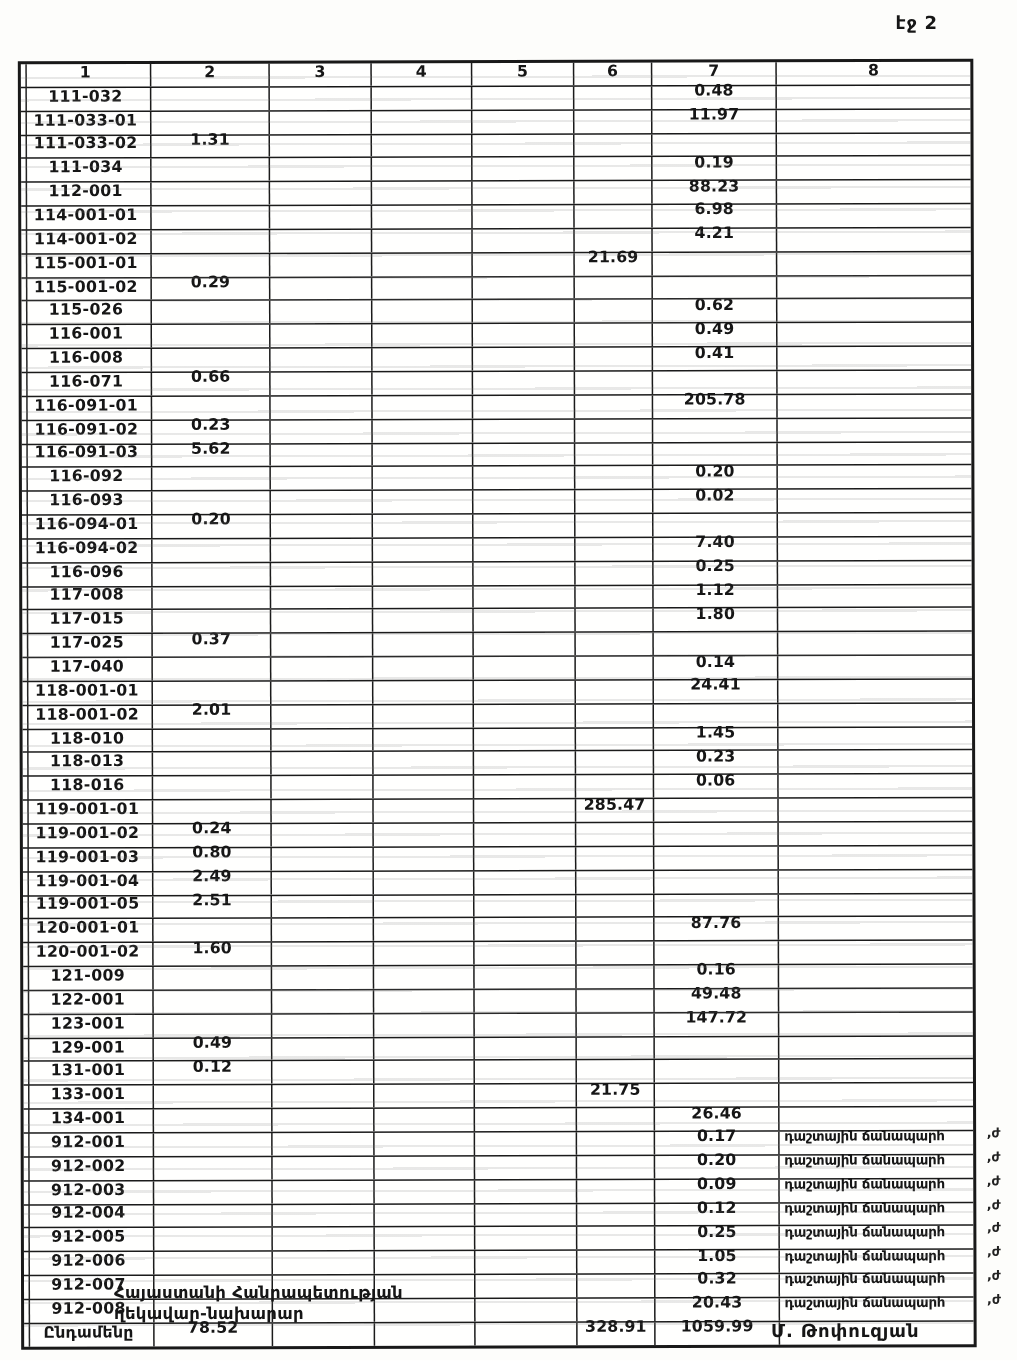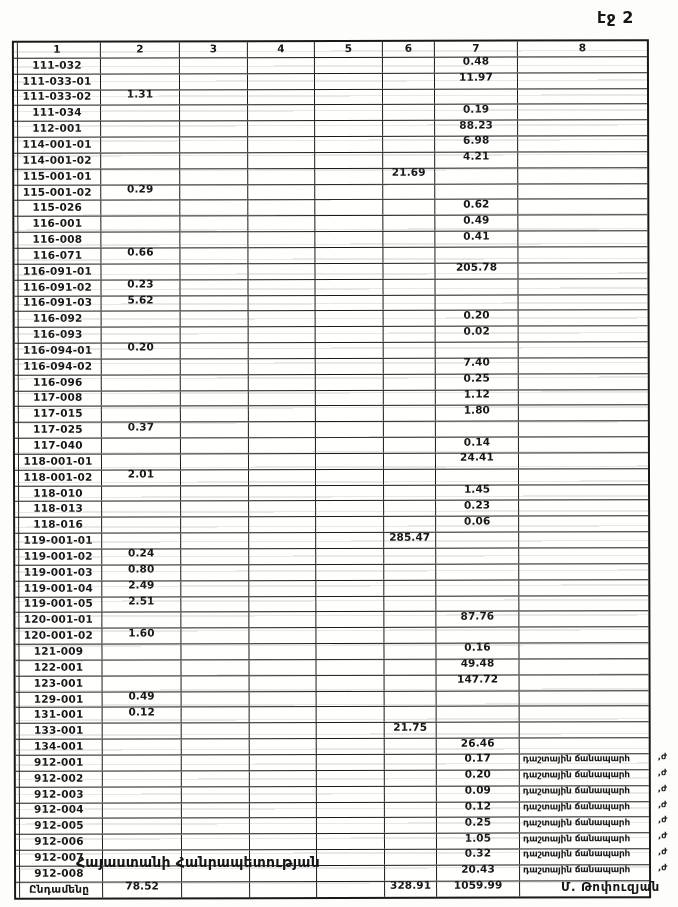--- a/index.html
+++ b/index.html
@@ -6,21 +6,21 @@
   .page{
     position:relative;
     width:678px;height:907px;
     background:#fdfdfb;
     font-family:"DejaVu Sans","Liberation Sans",sans-serif;
     color:#161616;
     overflow:hidden;
   }
   .page-num{
     position:absolute;top:8px;left:597px;
-    font-size:16px;font-weight:bold;letter-spacing:0.5px;
+    font-size:12px;font-weight:bold;letter-spacing:0.5px;
   }
   .tbl{
     position:absolute;left:13px;top:40px;
     width:633px;
     border:2px solid #191919;
     border-top-width:2.5px;border-bottom-width:2.5px;
     box-sizing:content-box;
     transform:rotate(-0.15deg);
     background:#fffffe;
   }
@@ -55,25 +55,25 @@
   .val .txt{font-size:10.5px;font-weight:bold;letter-spacing:0.1px;top:-4px;}
   .note{justify-content:flex-start;padding-left:3px;}
   .note .txt{font-size:9px;font-weight:bold;top:-3px;letter-spacing:-0.2px;}
   .unit{
     position:absolute;left:calc(100% + 9px);top:-3px;
     font-size:8.5px;font-weight:bold;color:#222;white-space:nowrap;
   }
   .total-row .code .txt{font-size:10.5px;top:-1px;}
   .footer-block{
     position:absolute;left:76px;top:855px;
-    font-size:14px;font-weight:bold;line-height:14px;letter-spacing:0.2px;
+    font-size:11px;font-weight:bold;line-height:14px;letter-spacing:0.2px;
   }
   .signature{
     position:absolute;left:514px;top:880px;
-    font-size:12px;font-weight:bold;letter-spacing:0.6px;margin-left:47px;
+    font-size:12px;font-weight:bold;letter-spacing:0.6px;
   }
 </style>
 </head>
 <body>
 
 <div class="page">
   <div class="page-num">էջ 2</div>
 
   <div class="tbl">
     <div class="trow hrow">
@@ -871,16 +871,17 @@
           <div class="cell c7 val">
             <span class="txt">1059.99</span>
           </div>
           <div class="cell c8 note"></div>
         </div>
       </div>
   </div>
 
   <div class="footer-block">
     <div>Հայաստանի Հանրապետության</div>
+    <div>ղեկավար-նախարար</div>
   </div>
 
   <div class="signature">Մ. Թոփուզյան</div>
 </div>
 
 </body></html>

